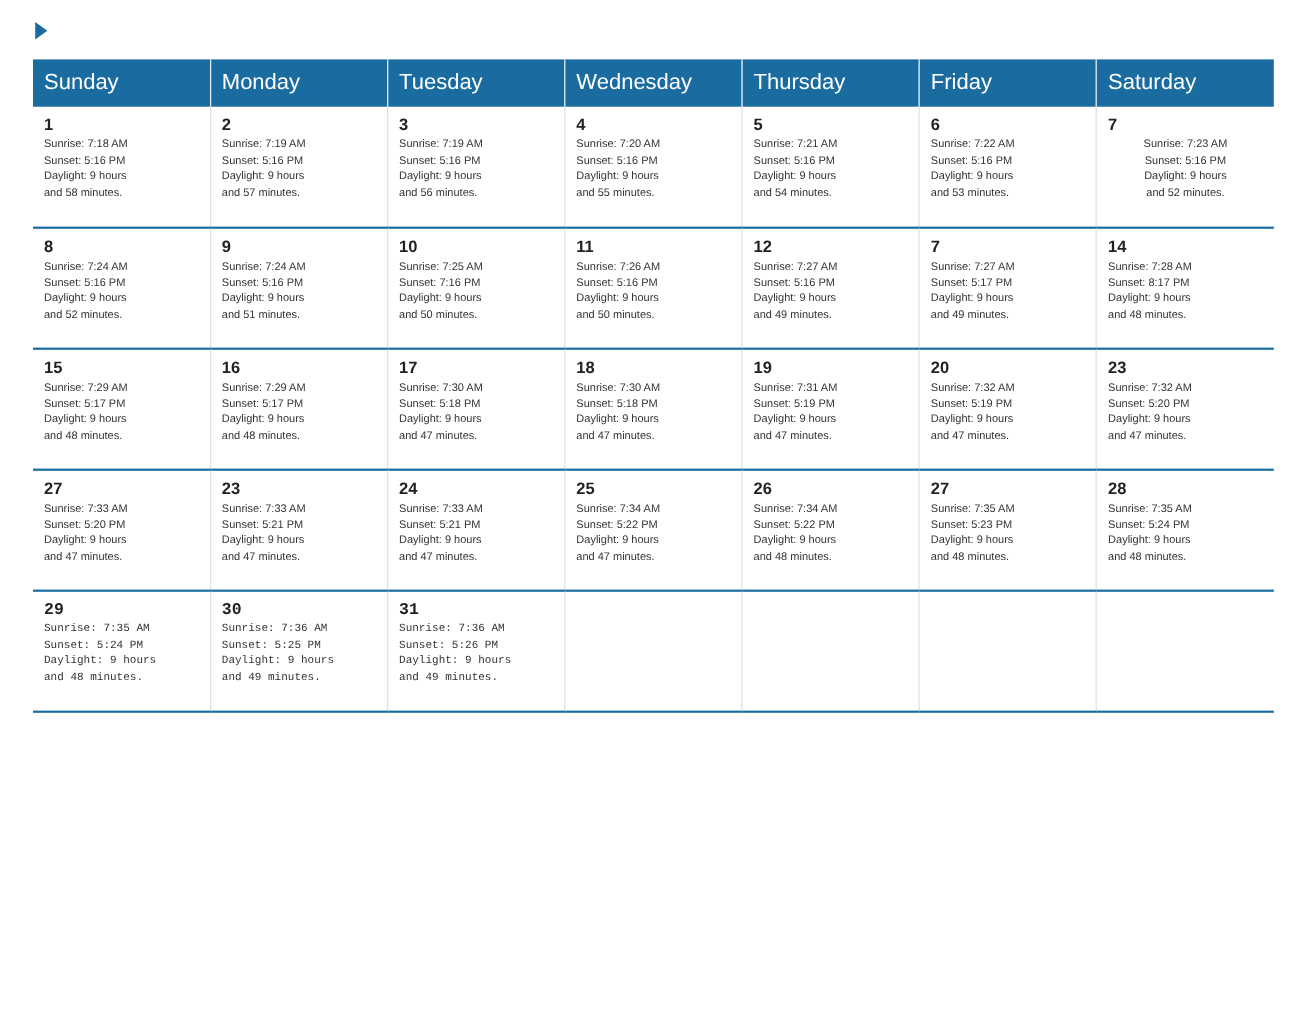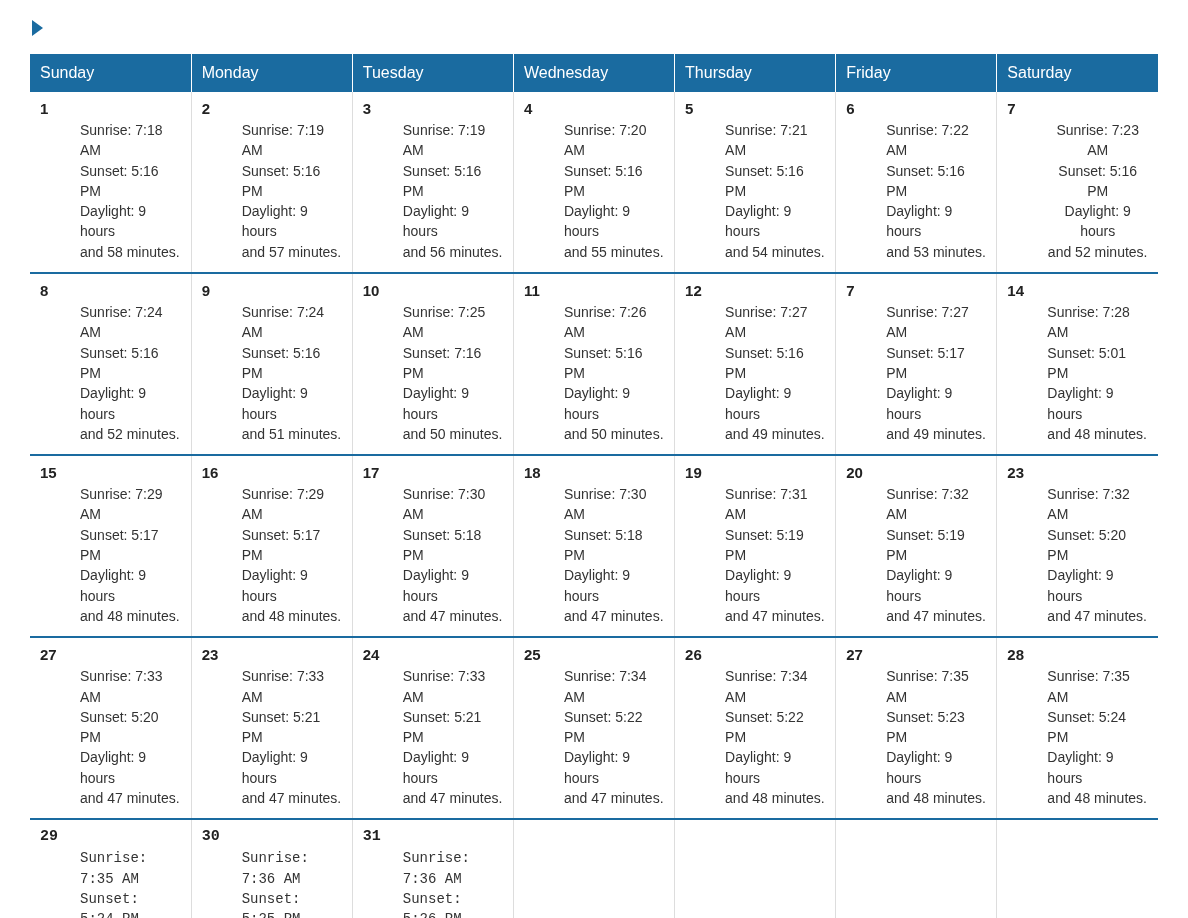--- a/index.html
+++ b/index.html
@@ -60,21 +60,21 @@
       margin-top: 4px;
     }
     table {
       width: 100%;
       border-collapse: collapse;
       table-layout: fixed;
     }
     thead tr th {
       background-color: #1a6ba0;
       color: #fff;
-      font-size: 16px;
+      font-size: 20px;
       font-weight: normal;
       padding: 10px 10px;
       text-align: left;
       border-right: 1px solid #fff;
     }
     thead tr th:last-child { border-right: none; }
     tbody tr td {
       vertical-align: top;
       padding: 8px 10px 10px 10px;
       border-bottom: 2px solid #1a6ba0;
@@ -87,24 +87,23 @@
     tbody tr td:last-child { border-right: none; }
     tbody tr:last-child td { border-bottom: 2px solid #1a6ba0; font-family: Liberation Mono, monospace; }
     .day-number {
       font-size: 15px;
       font-weight: bold;
       display: block;
       margin-bottom: 3px;
       color: #222;
     }
     .day-info {
-      font-size: 14px;
+      font-size: 10px;
       line-height: 1.45;
       color: #333;
-      margin-left: 40px;
     }
     .empty-cell { background: #fff; }
   </style>
 </head>
 <body>
 
 <div class="header">
   <div class="logo">
     <div class="logo-text">
       <span class="logo-general"></span>
@@ -221,21 +220,21 @@
         <td>
           <span class="day-number">7</span>
           <div class="day-info" style="white-space: pre-line;">Sunrise: 7:27 AM
 Sunset: 5:17 PM
 Daylight: 9 hours
 and 49 minutes.</div>
         </td>
         <td>
           <span class="day-number">14</span>
           <div class="day-info" style="white-space: pre-line;">Sunrise: 7:28 AM
-Sunset: 5:01 PM
+Sunset: 8:17 PM
 Daylight: 9 hours
 and 48 minutes.</div>
         </td>
       </tr>
       <tr>
         <td>
           <span class="day-number">15</span>
           <div class="day-info" style="white-space: pre-line;">Sunrise: 7:29 AM
 Sunset: 5:17 PM
 Daylight: 9 hours

